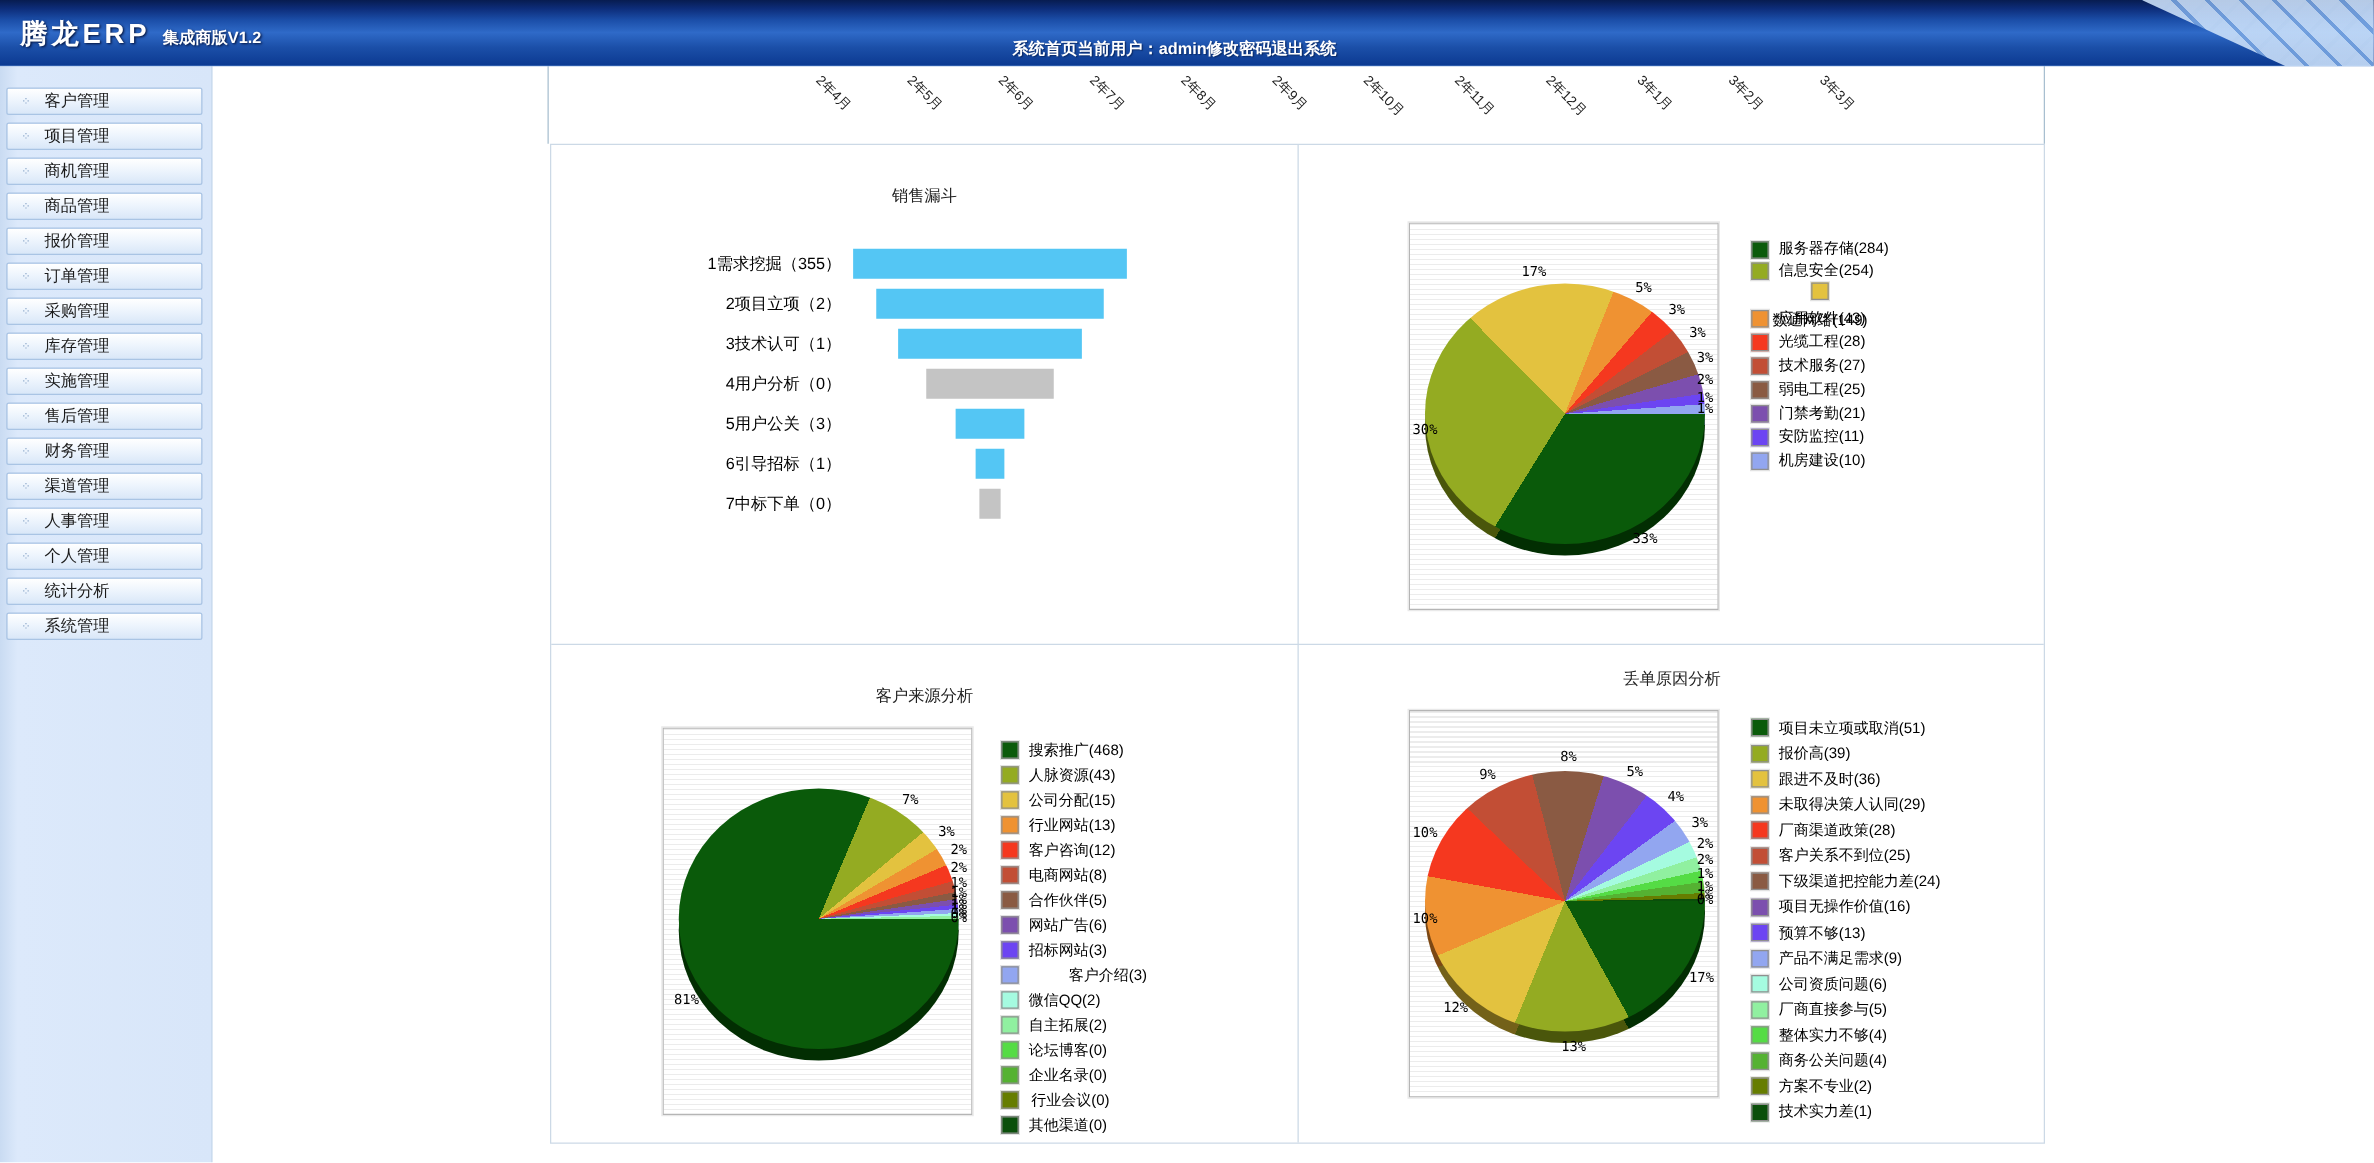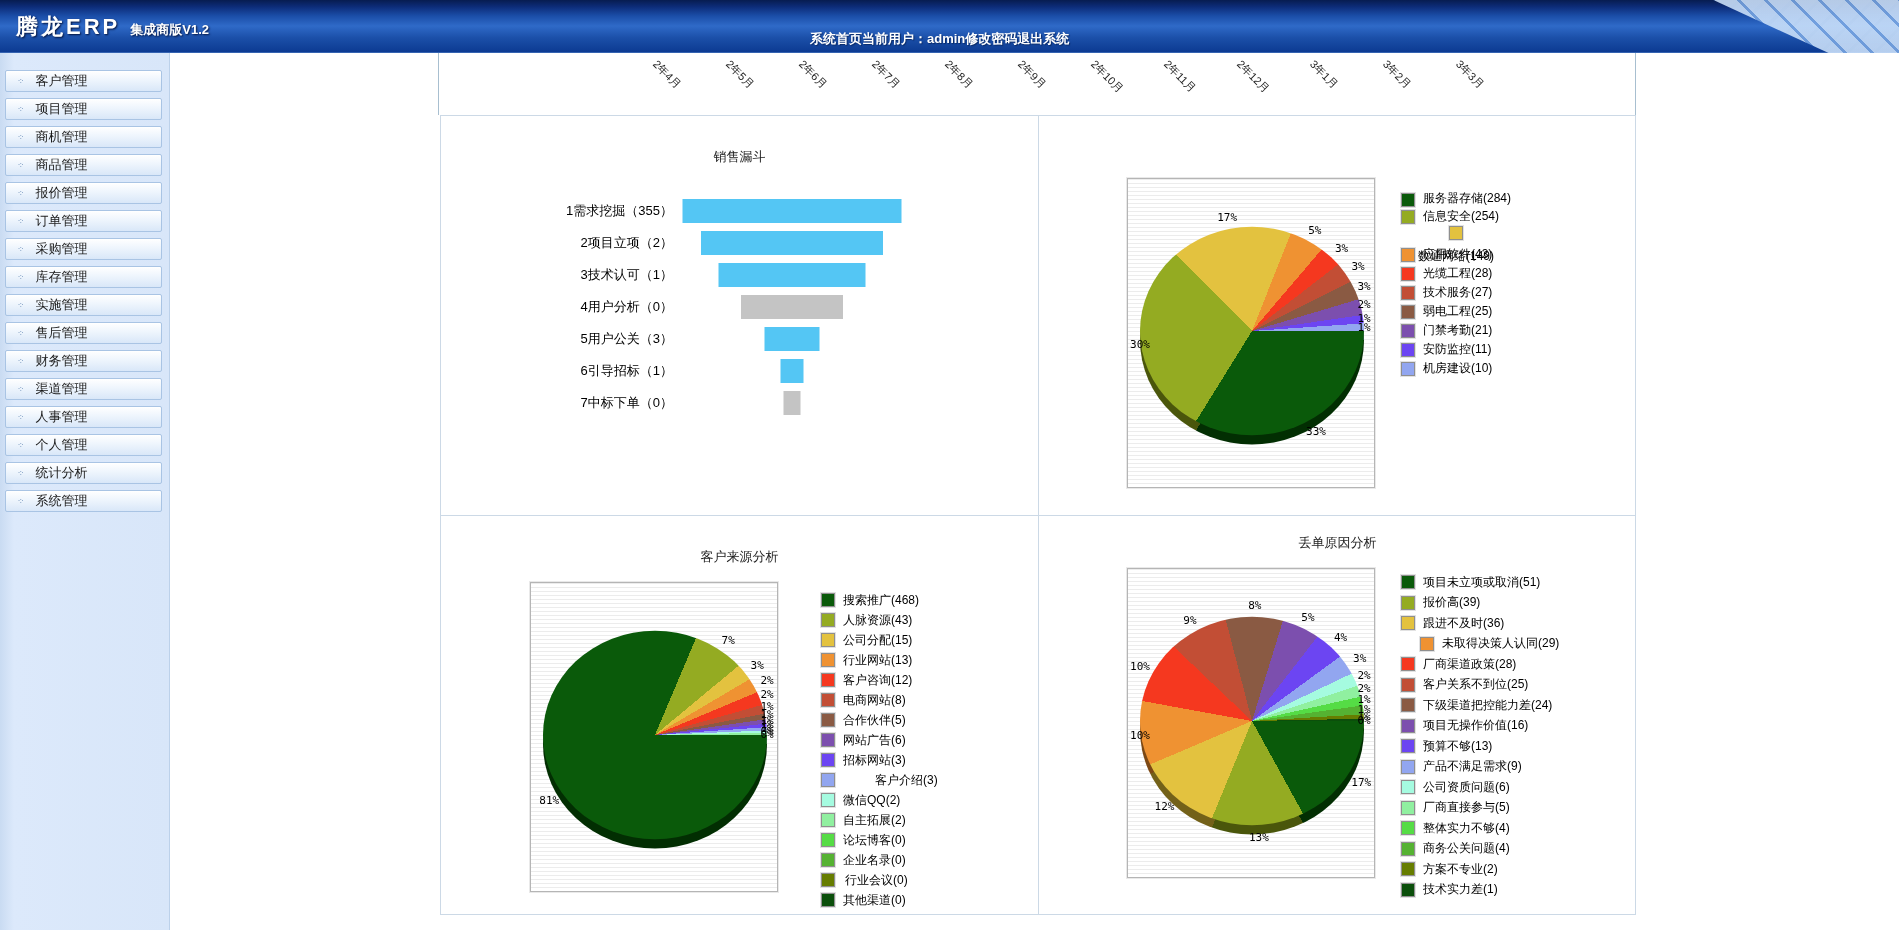--- a/index.html
+++ b/index.html
@@ -288,21 +288,21 @@
         <div class="pct" style="left: 236px; top: 96.9361px;">2%</div>
         <div class="pct" style="left: 236px; top: 111.274px;">2%</div>
         <div class="pct" style="left: 236px; top: 123.299px;">1%</div>
         <div class="pct" style="left: 236px; top: 131.305px;">1%</div>
         <div class="pct" style="left: 236px; top: 136.911px;">1%</div>
         <div class="pct" style="left: 236px; top: 141.297px;">1%</div>
         <div class="pct" style="left: 236px; top: 145.069px;">1%</div>
         <div class="pct" style="left: 236px; top: 148.218px;">0%</div>
         <div class="pct" style="left: 236px; top: 150.739px;">0%</div>
       </div>
-    <div class="legend" style="left:360px;top:74px;margin-left:20px;" id="legend-source">
+    <div class="legend" style="left:360px;top:74px;" id="legend-source">
         <div class="leg-row" style="height: 20px;">
           <span class="sw" style="background: rgb(10, 90, 10);"></span>
           <span class="leg-t">搜索推广(468)</span>
         </div>
         <div class="leg-row" style="height: 20px;">
           <span class="sw" style="background: rgb(148, 171, 34);"></span>
           <span class="leg-t">人脉资源(43)</span>
         </div>
         <div class="leg-row" style="height: 20px;">
           <span class="sw" style="background: rgb(227, 194, 63);"></span>
@@ -393,21 +393,21 @@
           <span class="leg-t">项目未立项或取消(51)</span>
         </div>
         <div class="leg-row" style="height: 20.5px;">
           <span class="sw" style="background: rgb(148, 171, 34);"></span>
           <span class="leg-t">报价高(39)</span>
         </div>
         <div class="leg-row" style="height: 20.5px;">
           <span class="sw" style="background: rgb(227, 194, 63);"></span>
           <span class="leg-t">跟进不及时(36)</span>
         </div>
-        <div class="leg-row" style="height: 20.5px; margin-left: 19px;">
+        <div class="leg-row" style="height: 20.5px;">
           <span class="sw" style="background: rgb(239, 146, 50);"></span>
           <span class="leg-t">未取得决策人认同(29)</span>
         </div>
         <div class="leg-row" style="height: 20.5px;">
           <span class="sw" style="background: rgb(245, 56, 31);"></span>
           <span class="leg-t">厂商渠道政策(28)</span>
         </div>
         <div class="leg-row" style="height: 20.5px;">
           <span class="sw" style="background: rgb(194, 78, 53);"></span>
           <span class="leg-t">客户关系不到位(25)</span>

